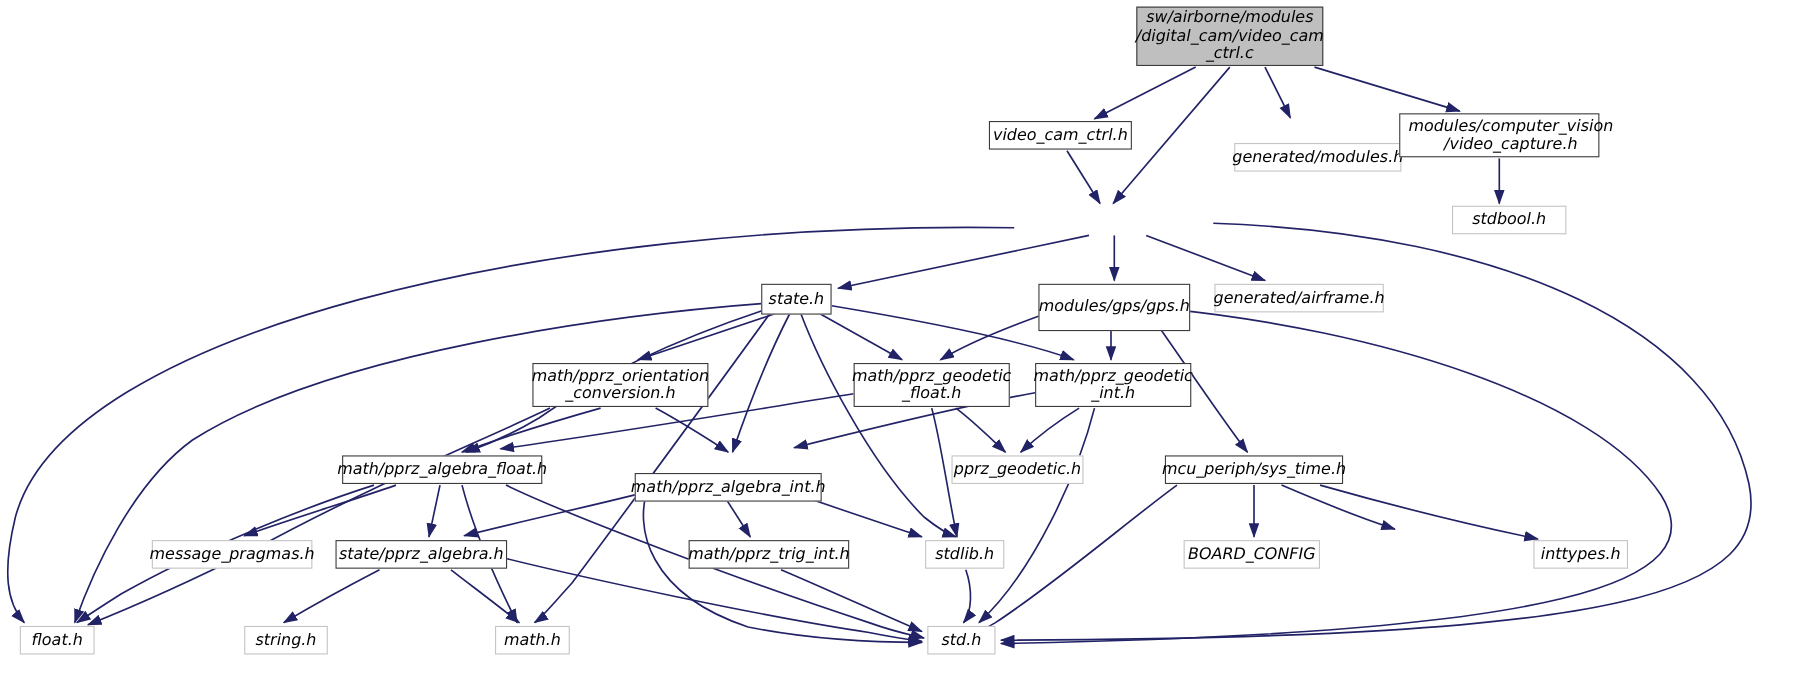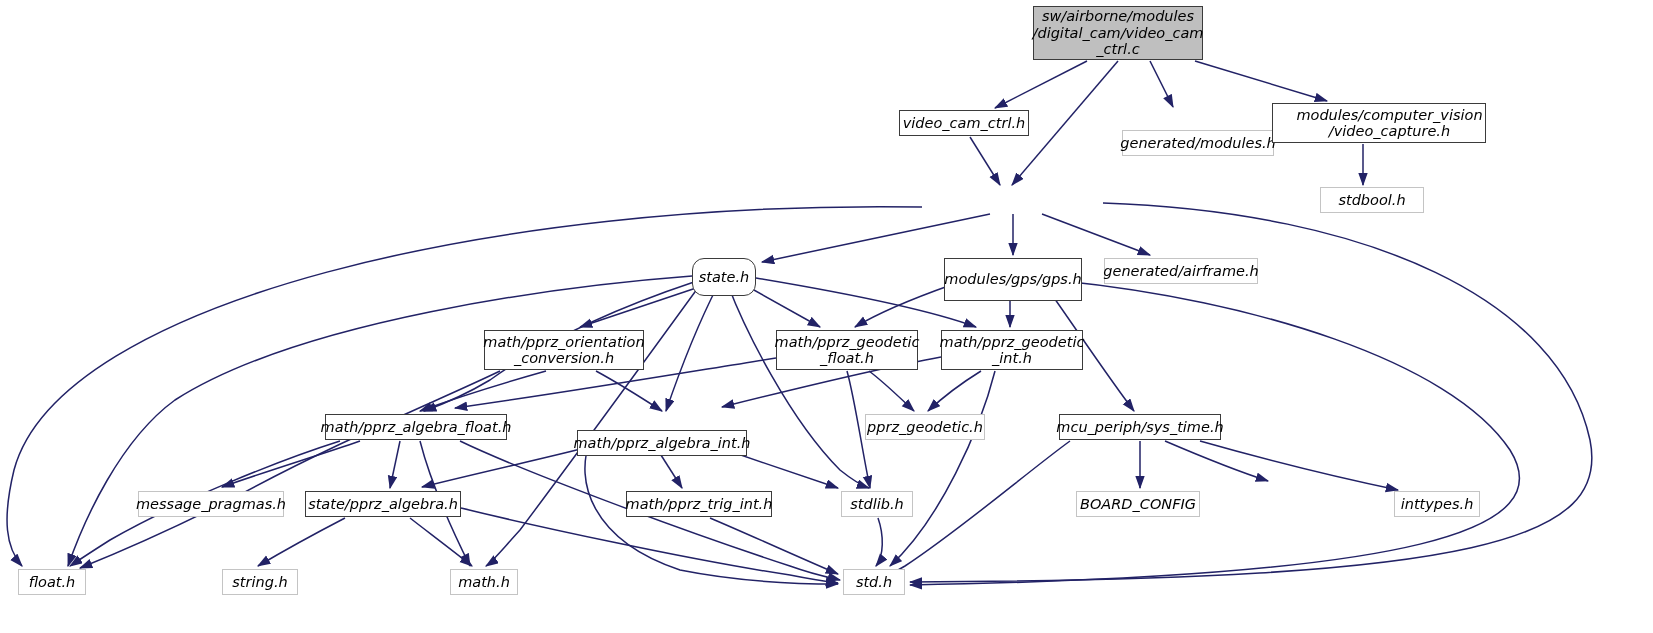--- a/index.html
+++ b/index.html
@@ -141,33 +141,33 @@
 
       <path d="M878,518 C884,535 884,556 876,566"></path>
     </g>
   </svg>
 
   <div class="node root" style="left:1033px;top:6px;width:170px;height:54px;">sw/airborne/modules
 /digital_cam/video_cam
 _ctrl.c</div>
   <div class="node dark" style="left:899px;top:110px;width:130px;height:26px;">video_cam_ctrl.h</div>
   <div class="node light" style="left:1122px;top:110px;width:152px;height:26px;margin-top:20px;">generated/modules.h</div>
-  <div class="node dark" style="left:1272px;top:103px;width:214px;height:40px;padding-left:21px;">modules/computer_vision
+  <div class="node dark" style="left:1272px;top:103px;width:182px;height:40px;padding-left:21px;">modules/computer_vision
 /video_capture.h</div>
   <div class="node light" style="left:1320px;top:187px;width:104px;height:26px;">stdbool.h</div>
-  <div class="node dark" style="left:692px;top:258px;width:64px;height:38px;border-radius:12px;">state.h</div>
+  <div class="node dark" style="left:692px;top:258px;width:64px;height:28px;">state.h</div>
   <div class="node dark" style="left:944px;top:258px;width:138px;height:43px;">modules/gps/gps.h</div>
   <div class="node light" style="left:1104px;top:258px;width:154px;height:26px;">generated/airframe.h</div>
   <div class="node dark" style="left:484px;top:330px;width:160px;height:40px;">math/pprz_orientation
 _conversion.h</div>
   <div class="node dark" style="left:776px;top:330px;width:142px;height:40px;">math/pprz_geodetic
 _float.h</div>
   <div class="node dark" style="left:941px;top:330px;width:142px;height:40px;">math/pprz_geodetic
 _int.h</div>
-  <div class="node dark" style="left:325px;top:414px;width:182px;height:26px;">math/pprz_algebra_float.h</div>
+  <div class="node dark" style="left:311px;top:414px;width:182px;height:26px;">math/pprz_algebra_float.h</div>
   <div class="node dark" style="left:577px;top:414px;width:170px;height:26px;margin-top:16px;">math/pprz_algebra_int.h</div>
   <div class="node light" style="left:865px;top:414px;width:120px;height:26px;">pprz_geodetic.h</div>
   <div class="node dark" style="left:1059px;top:414px;width:162px;height:26px;">mcu_periph/sys_time.h</div>
   <div class="node light" style="left:138px;top:491px;width:146px;height:26px;">message_pragmas.h</div>
   <div class="node dark" style="left:305px;top:491px;width:156px;height:26px;">state/pprz_algebra.h</div>
   <div class="node dark" style="left:626px;top:491px;width:146px;height:26px;">math/pprz_trig_int.h</div>
   <div class="node light" style="left:841px;top:491px;width:72px;height:26px;">stdlib.h</div>
   <div class="node light" style="left:1076px;top:491px;width:124px;height:26px;">BOARD_CONFIG</div>
   <div class="node light" style="left:1394px;top:491px;width:86px;height:26px;">inttypes.h</div>
   <div class="node light" style="left:18px;top:569px;width:68px;height:26px;">float.h</div>

